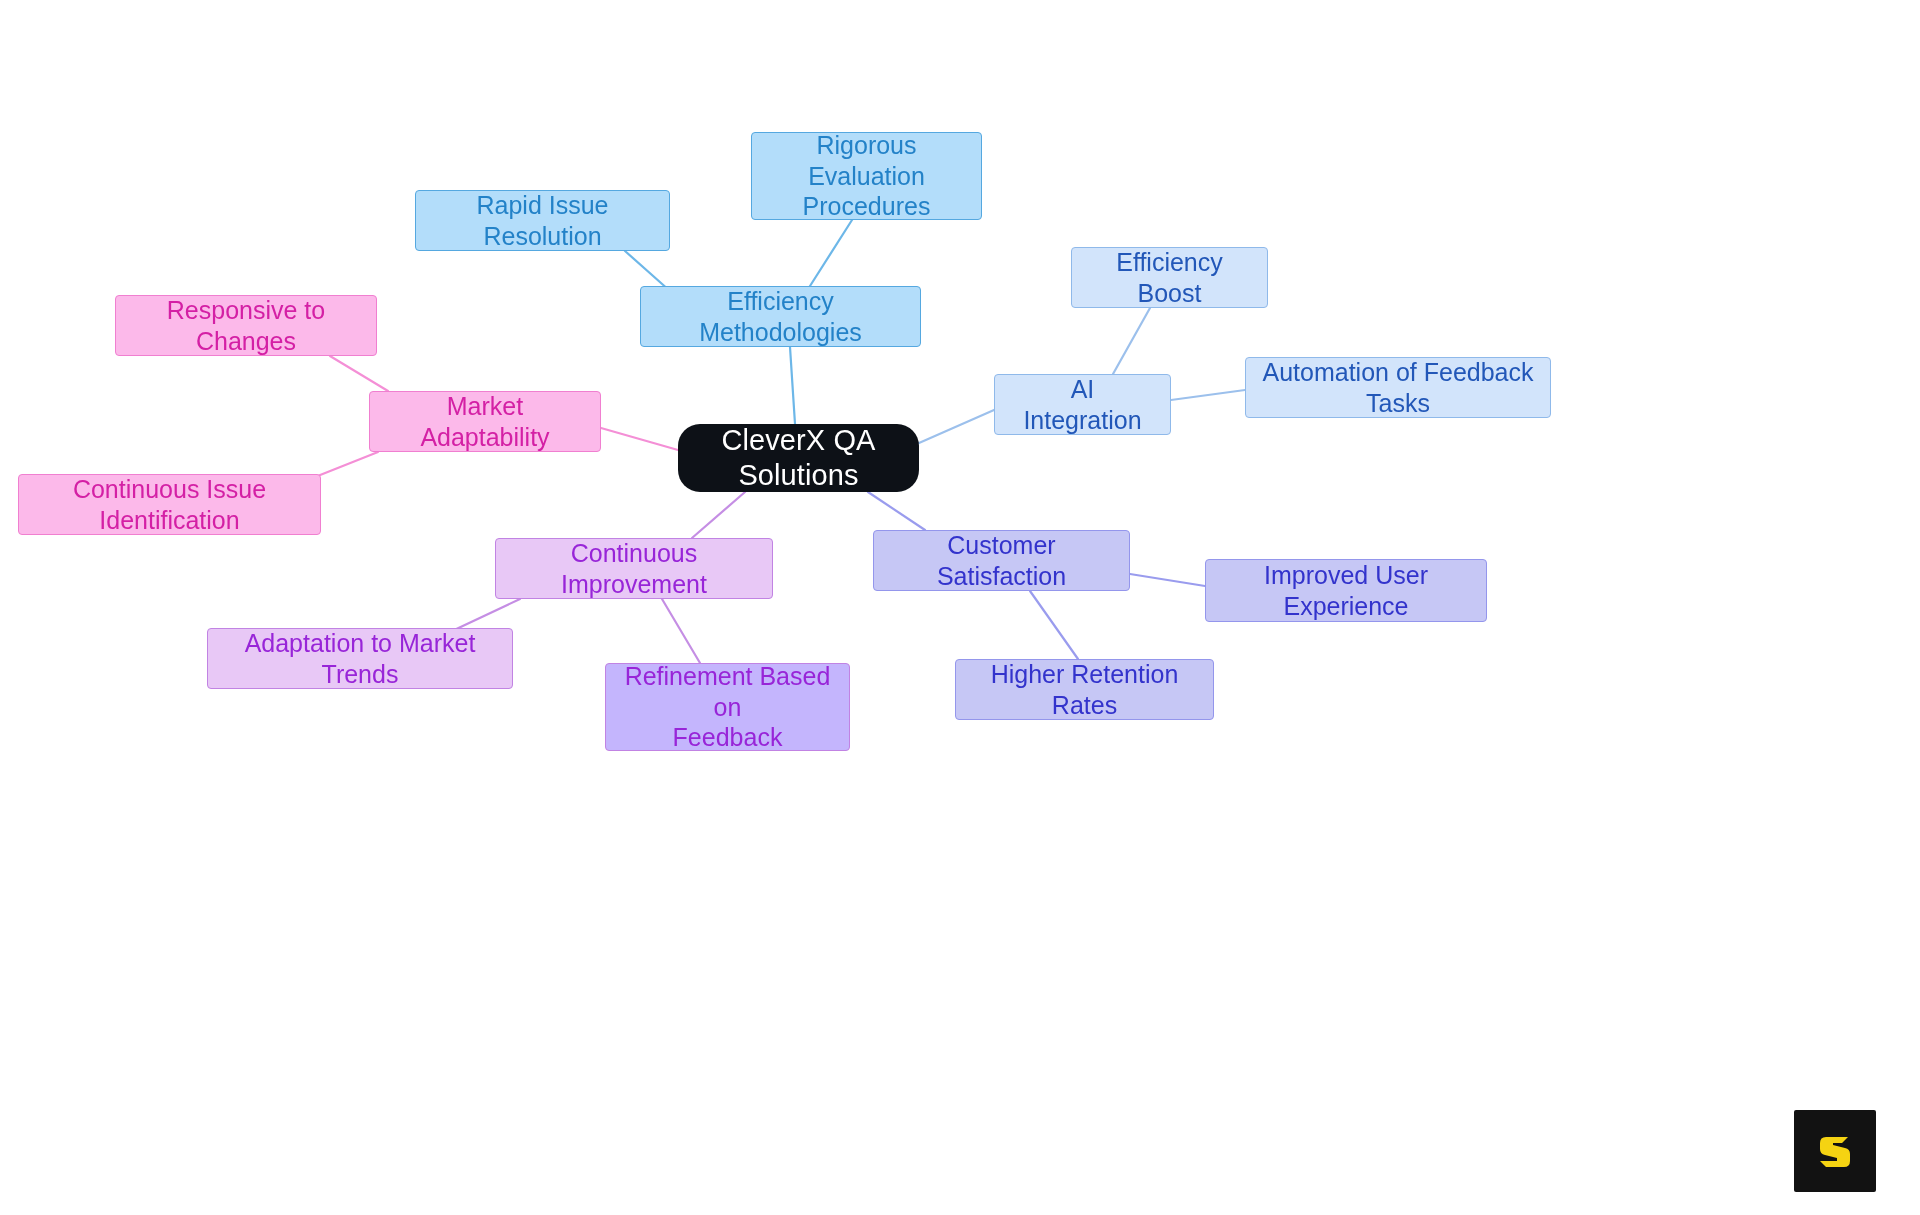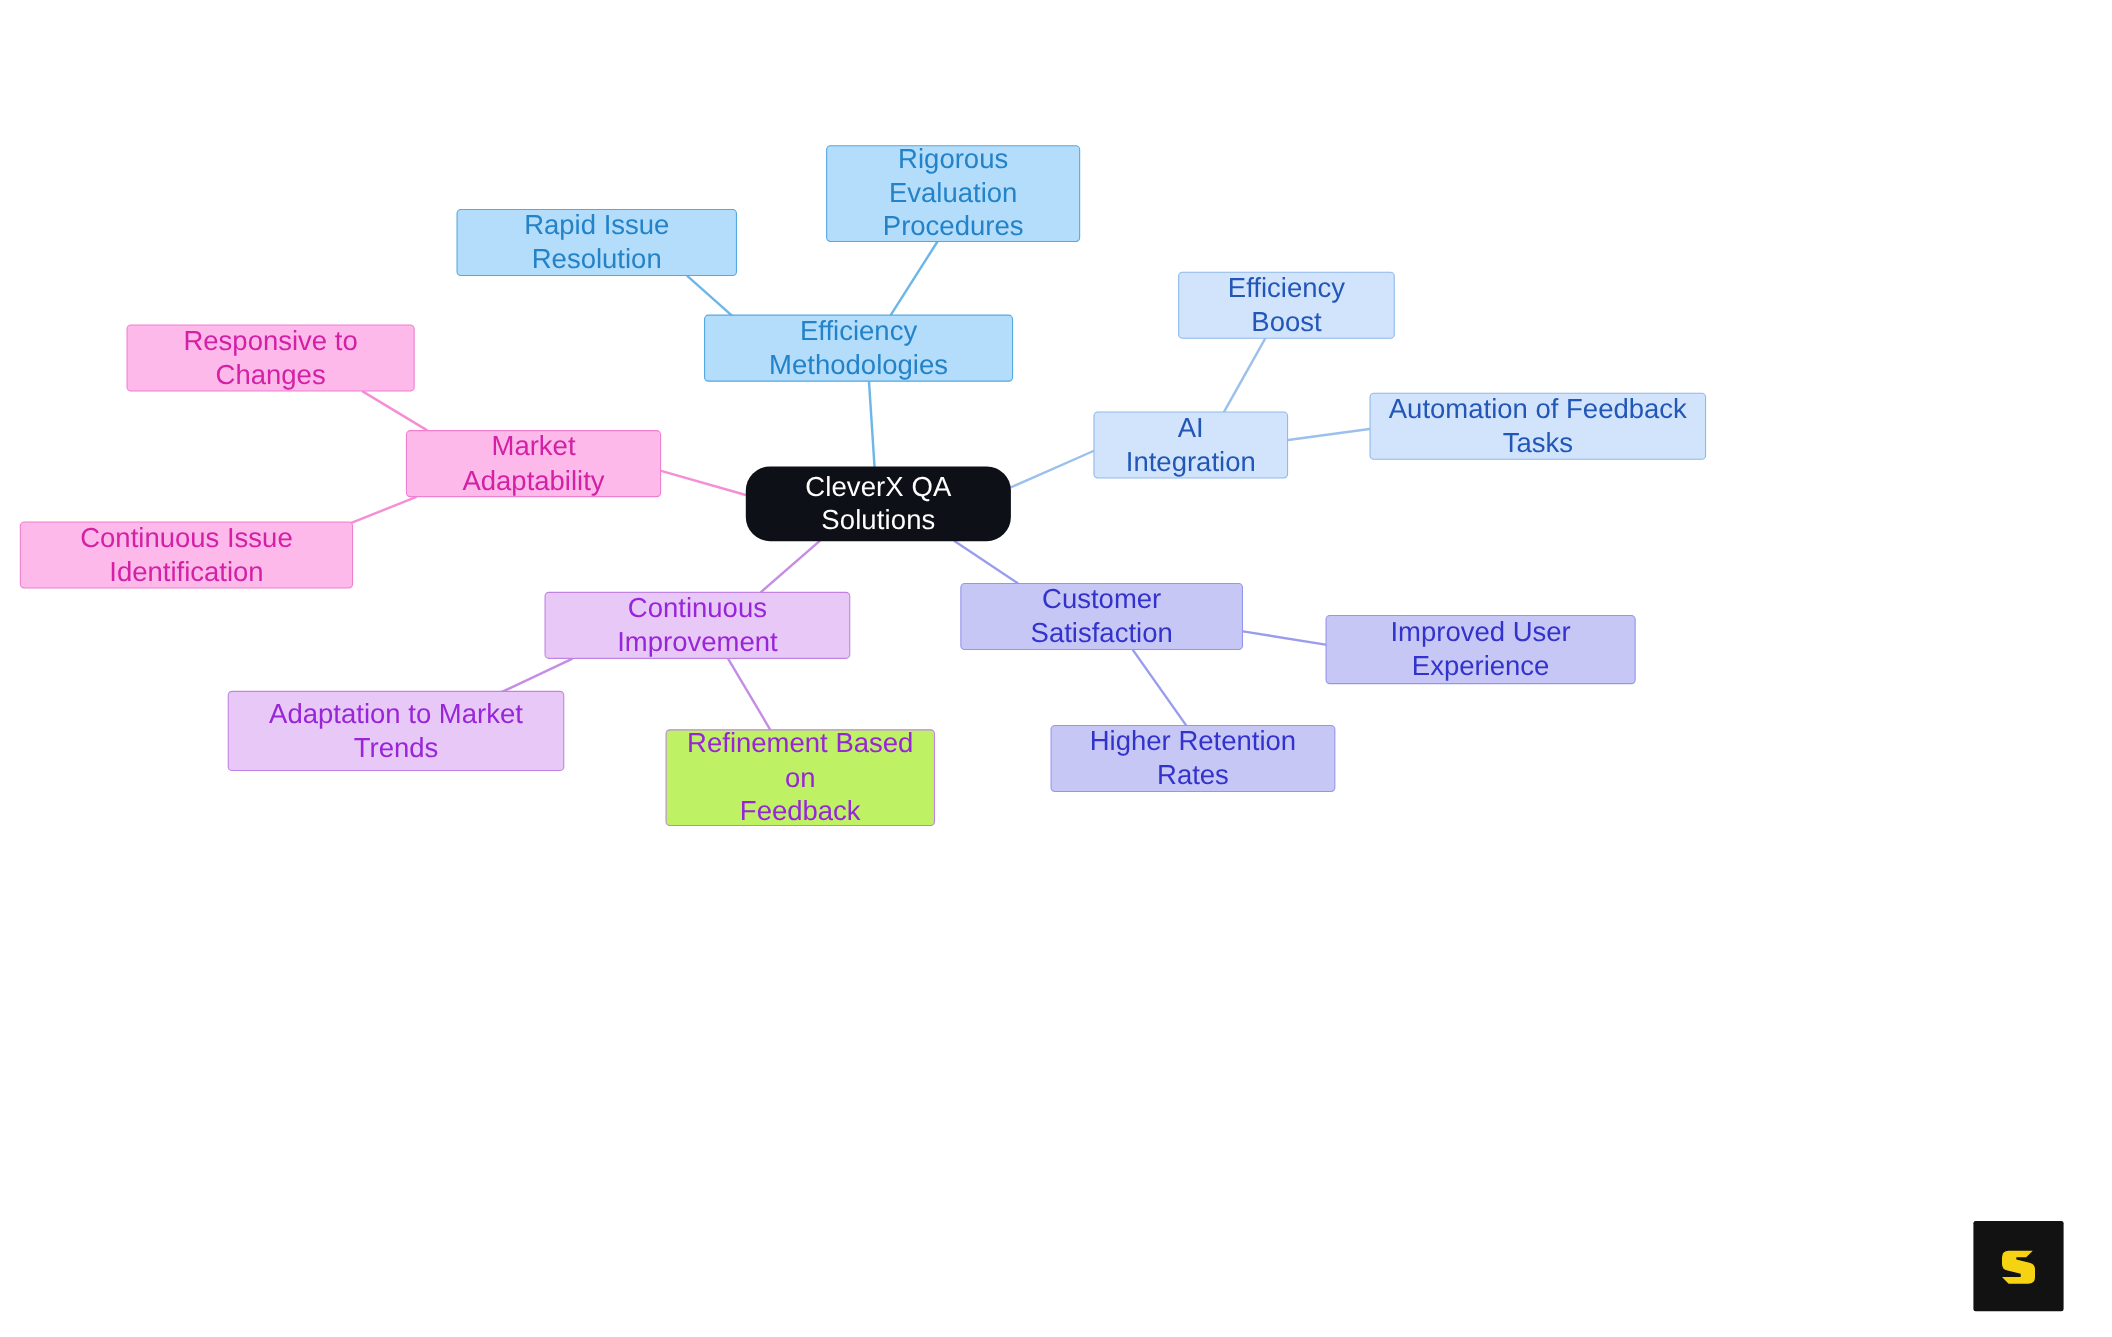--- a/index.html
+++ b/index.html
@@ -36,21 +36,21 @@
     border-style: solid;
     border-width: 1.5px;
     line-height: 1.22;
     padding: 6px 14px;
     white-space: pre-line;
     z-index: 2;
   }
   .node.root {
     border-radius: 22px;
     border-width: 0;
-    font-size: 25px;
+    font-size: 29px;
     letter-spacing: 0.1px;
   }
   .node.branch {
     font-size: 25px;
   }
   .node.leaf {
     font-size: 25px;
   }
   #logo {
     position: absolute;
@@ -93,22 +93,22 @@
 Procedures</span></div>
       <div class="node leaf" style="left: 415px; top: 190px; width: 255px; height: 61px; background: rgb(179, 221, 250); border-color: rgb(85, 168, 224); color: rgb(35, 130, 200);"><span>Rapid Issue Resolution</span></div>
       <div class="node branch" style="left: 994px; top: 374px; width: 177px; height: 61px; background: rgb(210, 228, 251); border-color: rgb(143, 185, 234); color: rgb(34, 87, 184);"><span>AI Integration</span></div>
       <div class="node branch" style="left: 369px; top: 391px; width: 232px; height: 61px; background: rgb(252, 185, 234); border-color: rgb(240, 127, 208); color: rgb(212, 32, 165);"><span>Market Adaptability</span></div>
       <div class="node branch" style="left: 495px; top: 538px; width: 278px; height: 61px; background: rgb(232, 200, 246); border-color: rgb(193, 131, 227); color: rgb(152, 37, 216);"><span>Continuous Improvement</span></div>
       <div class="node branch" style="left: 873px; top: 530px; width: 257px; height: 61px; background: rgb(198, 199, 245); border-color: rgb(148, 150, 236); color: rgb(51, 51, 204);"><span>Customer Satisfaction</span></div>
       <div class="node leaf" style="left: 1071px; top: 247px; width: 197px; height: 61px; background: rgb(210, 228, 251); border-color: rgb(143, 185, 234); color: rgb(34, 87, 184);"><span>Efficiency Boost</span></div>
       <div class="node leaf" style="left: 1245px; top: 357px; width: 306px; height: 61px; background: rgb(210, 228, 251); border-color: rgb(143, 185, 234); color: rgb(34, 87, 184);"><span>Automation of Feedback Tasks</span></div>
       <div class="node leaf" style="left: 115px; top: 295px; width: 262px; height: 61px; background: rgb(252, 185, 234); border-color: rgb(240, 127, 208); color: rgb(212, 32, 165);"><span>Responsive to Changes</span></div>
       <div class="node leaf" style="left: 18px; top: 474px; width: 303px; height: 61px; background: rgb(252, 185, 234); border-color: rgb(240, 127, 208); color: rgb(212, 32, 165);"><span>Continuous Issue Identification</span></div>
-      <div class="node leaf" style="left: 207px; top: 628px; width: 306px; height: 73px; background: rgb(232, 200, 246); border-color: rgb(193, 131, 227); color: rgb(152, 37, 216);"><span>Adaptation to Market Trends</span></div>
-      <div class="node leaf" style="left: 605px; top: 663px; width: 245px; height: 88px; background: #bef264; border-color: rgb(193, 131, 227); color: rgb(152, 37, 216);"><span>Refinement Based on
+      <div class="node leaf" style="left: 207px; top: 628px; width: 306px; height: 61px; background: rgb(232, 200, 246); border-color: rgb(193, 131, 227); color: rgb(152, 37, 216);"><span>Adaptation to Market Trends</span></div>
+      <div class="node leaf" style="left: 605px; top: 663px; width: 245px; height: 88px; background: #c4b5fd; border-color: rgb(193, 131, 227); color: rgb(152, 37, 216);"><span>Refinement Based on
 Feedback</span></div>
       <div class="node leaf" style="left: 1205px; top: 559px; width: 282px; height: 63px; background: rgb(198, 199, 245); border-color: rgb(148, 150, 236); color: rgb(51, 51, 204);"><span>Improved User Experience</span></div>
       <div class="node leaf" style="left: 955px; top: 659px; width: 259px; height: 61px; background: rgb(198, 199, 245); border-color: rgb(148, 150, 236); color: rgb(51, 51, 204);"><span>Higher Retention Rates</span></div>
     </div>
 
   <div id="logo" style="left: 1794px; top: 1110px; width: 82px; height: 82px; background: rgb(18, 18, 18);">
     <svg width="46" height="46" viewBox="0 0 46 46">
       <path id="logo-path" d="M36 9 L14 9 Q8 9 8 15 L8 21 Q8 26 13 27 L25 30 L25 33 L8 33 L14 39 L32 39 Q38 39 38 33 L38 26 Q38 21 33 20 L21 17 L21 15 L30 15 Z" fill="#f5d312"></path>
     </svg>
   </div>

